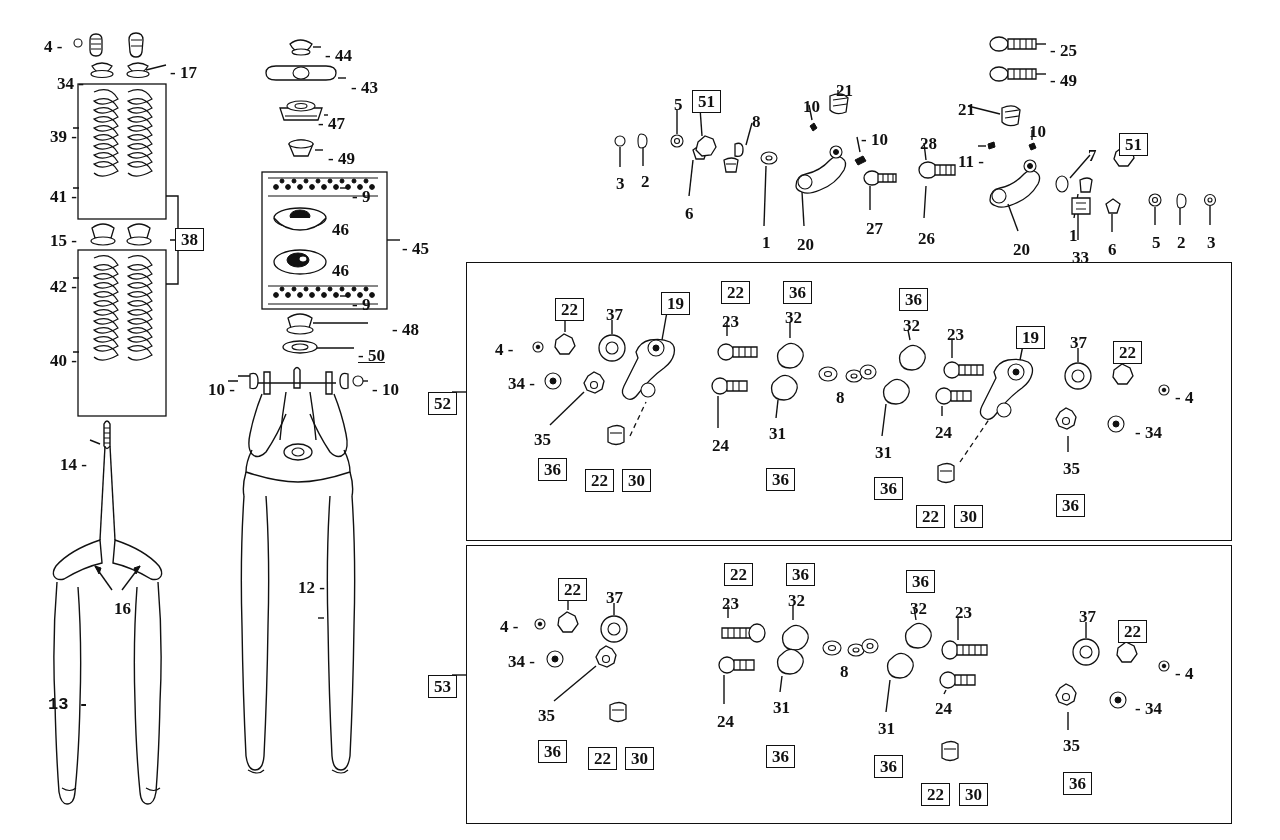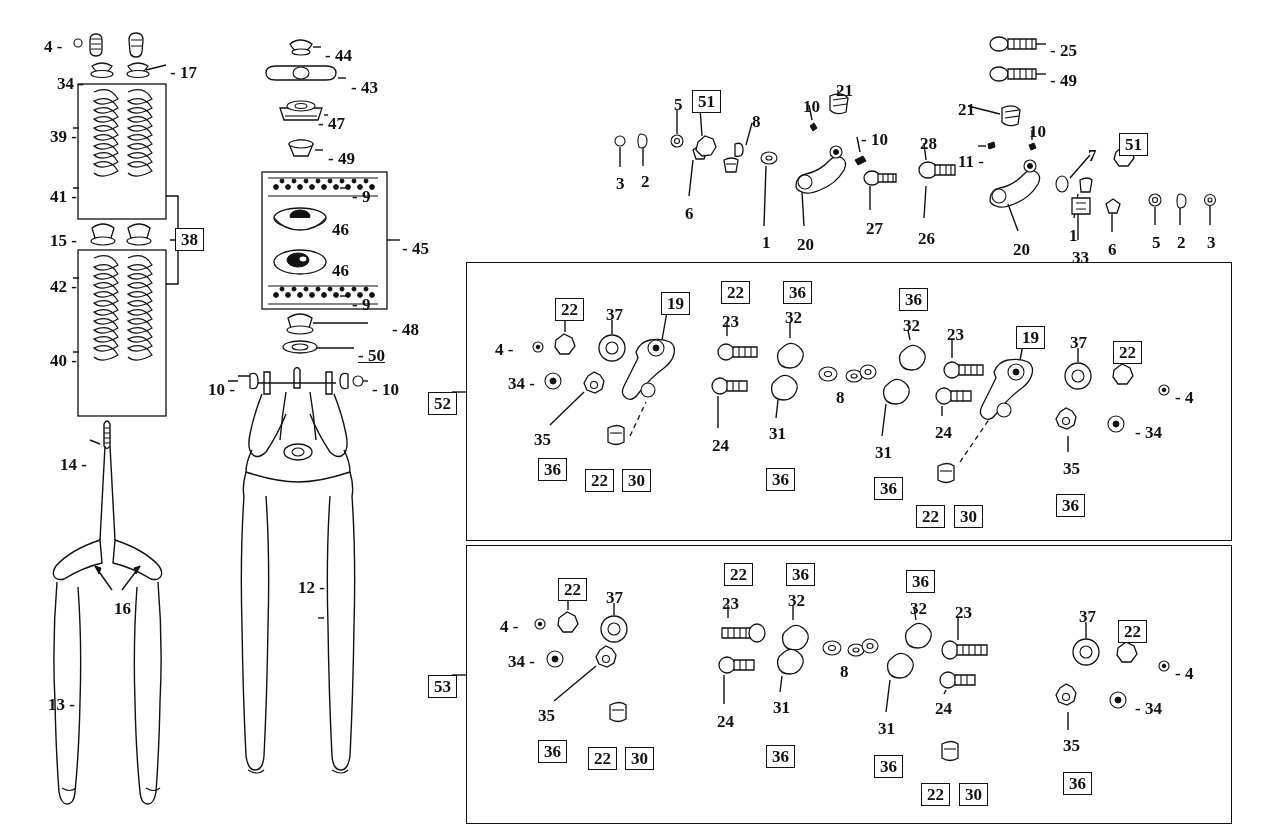--- a/index.html
+++ b/index.html
@@ -478,21 +478,21 @@
       <div class="lbl" style="left: 44px; top: 38px;">4 -</div>
       <div class="lbl" style="left: 57px; top: 75px;">34 -</div>
       <div class="lbl" style="left: 170px; top: 64px;">- 17</div>
       <div class="lbl" style="left: 50px; top: 128px;">39 -</div>
       <div class="lbl" style="left: 50px; top: 188px;">41 -</div>
       <div class="lbl" style="left: 50px; top: 232px; text-align: center;">15 -</div>
       <div class="lbl" style="left: 50px; top: 278px;">42 -</div>
       <div class="lbl" style="left: 50px; top: 352px;">40 -</div>
       <div class="lbl" style="left: 60px; top: 440px; margin-top: 16px;">14 -</div>
       <div class="lbl" style="left: 114px; top: 600px;">16</div>
-      <div class="lbl" style="left: 48px; top: 696px;">13 -</div>
+      <div class="lbl" style="left: 48px; top: 696px; font-family: Liberation Mono, monospace;">13 -</div>
       <div class="lbl" style="left: 298px; top: 579px;">12 -</div>
       <div class="boxed" style="left: 175px; top: 228px;">38</div>
       <div class="lbl" style="left: 325px; top: 47px;">- 44</div>
       <div class="lbl" style="left: 351px; top: 79px;">- 43</div>
       <div class="lbl" style="left: 318px; top: 115px;">- 47</div>
       <div class="lbl" style="left: 328px; top: 150px;">- 49</div>
       <div class="lbl" style="left: 352px; top: 188px;">- 9</div>
       <div class="lbl" style="left: 332px; top: 221px;">46</div>
       <div class="lbl" style="left: 332px; top: 262px;">46</div>
       <div class="lbl" style="left: 352px; top: 296px;">- 9</div>

